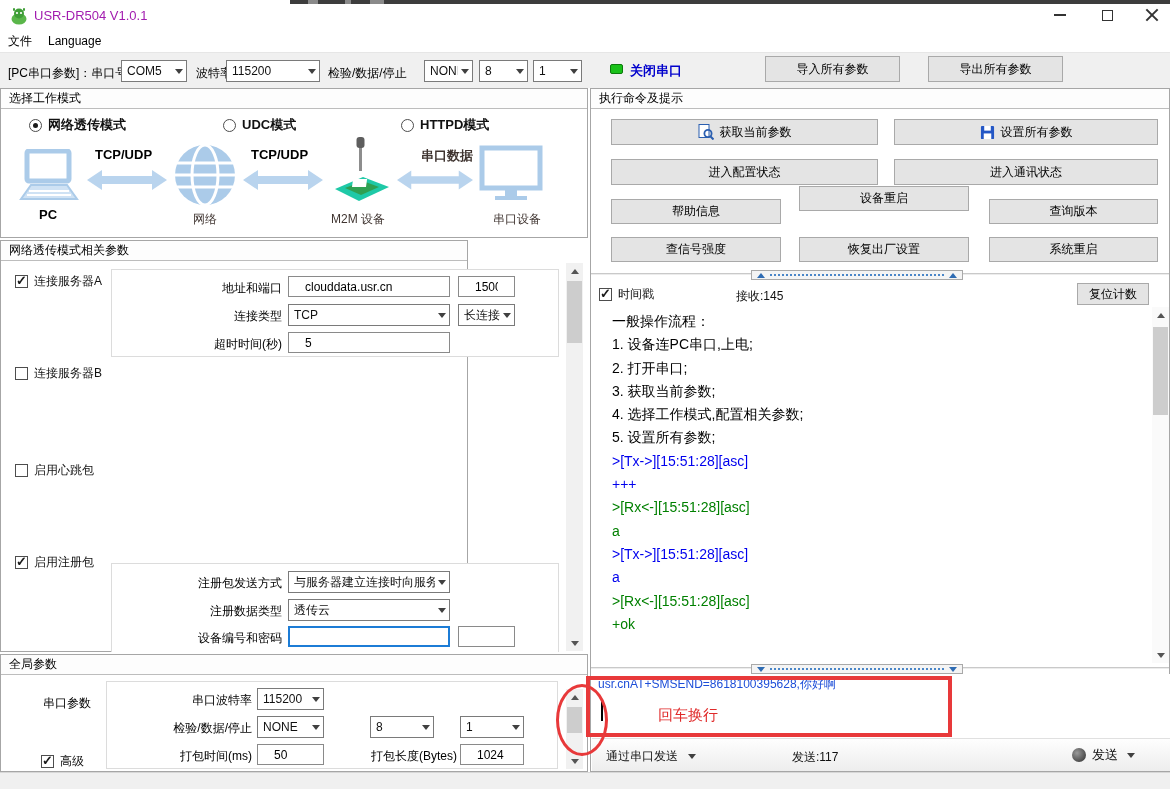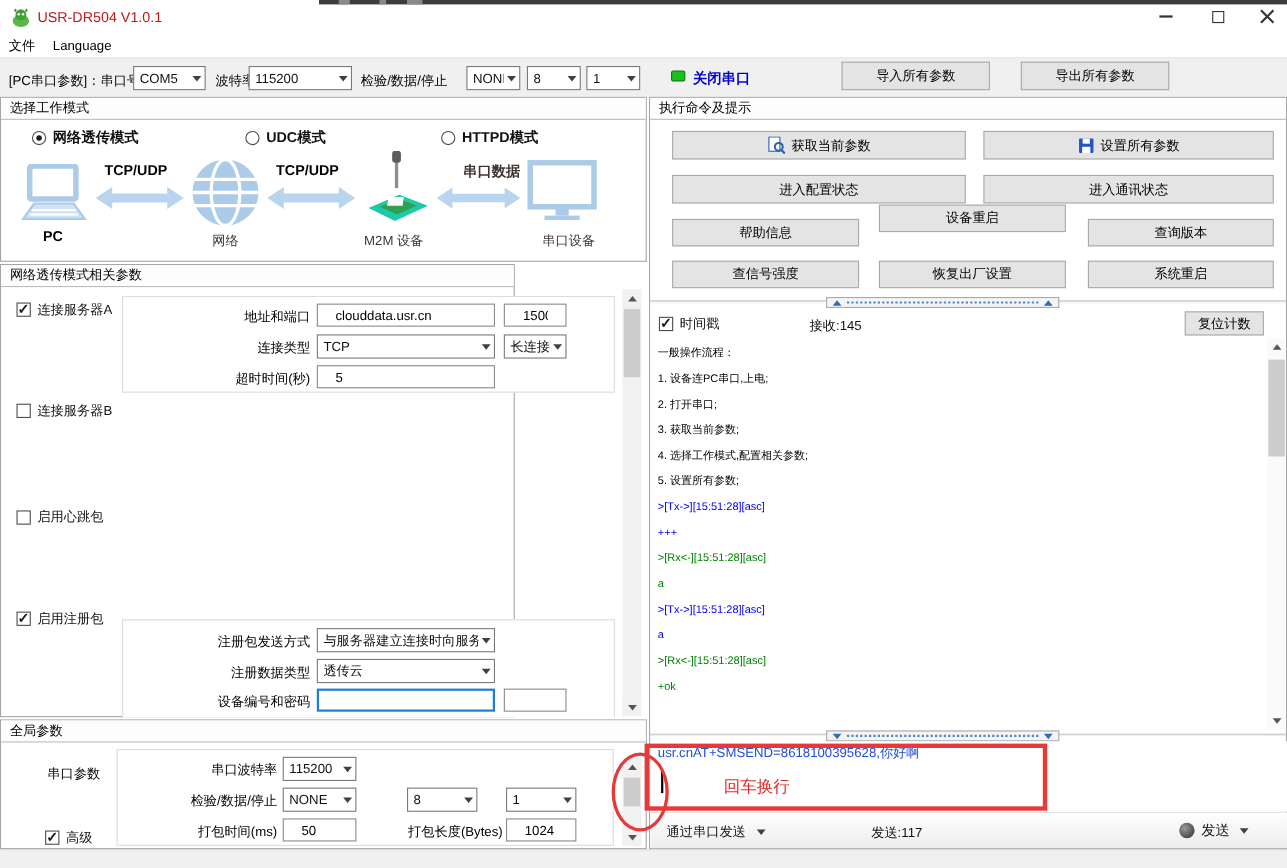--- a/index.html
+++ b/index.html
@@ -6,21 +6,21 @@
   html,body { width:1170px; height:789px; }
   body { position:relative; background:#fff; font-family:"Liberation Sans",sans-serif; font-size:12px; color:#111; overflow:hidden; }
   .abs { position:absolute; }
 
   
   .bg-strip { position:absolute; left:290px; top:0; width:880px; height:4px; background:#3d3d3d; z-index:5; }
   .bg-strip i { position:absolute; top:0; height:4px; width:10px; background:#8a8a8a; }
 
   
   .titlebar { position:absolute; left:0; top:0; width:100%; height:30px; background:#fff; }
-  .title-text { position:absolute; left:34px; top:8px; font-size:13px; color:#b91c1c; }
+  .title-text { position:absolute; left:34px; top:8px; font-size:13px; color:#a21caf; }
   .winctl { position:absolute; top:6px; width:30px; height:18px; display:flex; align-items:center; justify-content:center; }
   .ctl-min i { width:12px; height:0; border-top:2px solid #333; display:block; }
   .ctl-max i { width:11px; height:11px; border:1.5px solid #333; display:block; }
   .ctl-close { position:relative; }
   .ctl-close i, .ctl-close b { position:absolute; left:8px; top:8px; width:16px; height:2px; background:#333; display:block; }
   .ctl-close i { transform:rotate(45deg); }
   .ctl-close b { transform:rotate(-45deg); }
 
   
   .menubar { position:absolute; left:0; top:30px; width:100%; height:22px; background:#fff; display:flex; align-items:center; }
@@ -64,21 +64,21 @@
 
   
   .splitter { position:absolute; height:10px; }
   .sp-line { position:absolute; left:0; right:0; top:3px; height:3px; border-top:1px solid #c9c9c9; border-bottom:1px solid #fff; background:#ececec; }
   .sp-handle { position:absolute; top:0; height:10px; width:212px; border:1px solid #a9a9a9; background:#f4f4f4; display:flex; align-items:center; padding:0 5px; }
   .sp-dots { flex:1; border-top:2px dotted #4a86c8; margin:0 5px; }
   .sp-tri-up { width:0;height:0;border-left:4px solid transparent;border-right:4px solid transparent;border-bottom:5px solid #2f6cb3; }
   .sp-tri-dn { width:0;height:0;border-left:4px solid transparent;border-right:4px solid transparent;border-top:5px solid #2f6cb3; }
 
   
-  .log-line { padding-left:6px; line-height:23.3px; font-size:10px; white-space:nowrap; }
+  .log-line { padding-left:20px; line-height:23.3px; font-size:14px; white-space:nowrap; }
   .log-line[data-color="blue"]  { color:#0000ee; }
   .log-line[data-color="green"] { color:#008000; }
   .log-line[data-color="black"] { color:#000; }
 
   
   .anno-rect { position:absolute; border:4px solid #e8393a; z-index:40; }
   .anno-ellipse { position:absolute; border:3px solid #e8393a; border-radius:50%; z-index:41; }
   .anno-text { position:absolute; color:#e02a2a; font-size:15px; z-index:41; }
   .cursor-bar { position:absolute; width:2px; height:20px; background:#000; }
 

